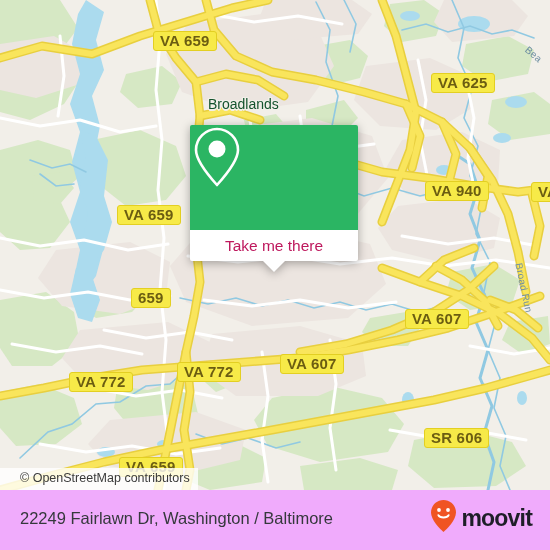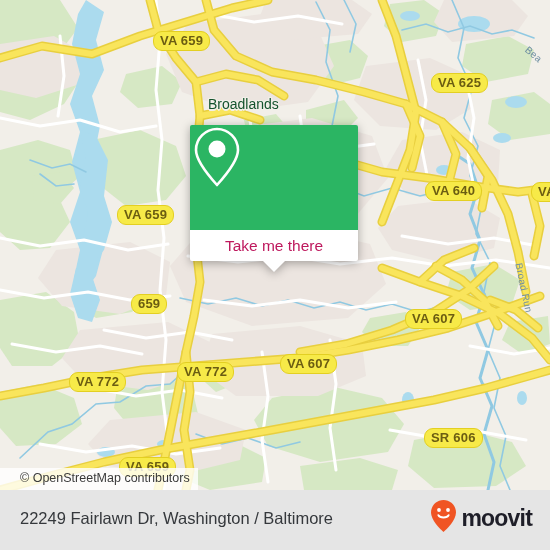--- a/index.html
+++ b/index.html
@@ -31,25 +31,25 @@
     position: absolute;
     left: 0; top: 0;
     display: block;
   }
 
   
   .shield {
     position: absolute;
     background: #f7ea48;
     border: 1.5px solid #e3cf22;
-    border-radius: 9px;
+    border-radius: 3px;
     color: #6b5d12;
     font-family: "Liberation Sans", sans-serif;
     font-weight: bold;
-    font-size: 13px;
+    font-size: 15px;
     line-height: 13px;
     padding: 2px 6px 3px 6px;
     white-space: nowrap;
     letter-spacing: 0.2px;
     box-sizing: border-box;
   }
 
   
   .place-label {
     position: absolute;
@@ -129,21 +129,21 @@
     border-top: 11px solid #ffffff;
   }
 
   
   #bottombar {
     position: absolute;
     left: 0;
     top: 490px;
     width: 550px;
     height: 60px;
-    background: #e5e5e5;
+    background: #f0abfc;
     display: flex;
     align-items: center;
     box-sizing: border-box;
     padding: 0 18px 4px 20px;
   }
   #address {
     flex: 1 1 auto;
     color: #35383c;
     font-family: "Liberation Sans", sans-serif;
     font-size: 16.5px;
@@ -352,24 +352,24 @@
       </g>
     </svg>
 
     <div class="place-label" style="left:208px; top:96px;">Broadlands</div>
 
     <div class="water-label" style="left:524px; top:262px; transform:rotate(78deg); transform-origin:0 0;">Broad Run</div>
     <div class="water-label" style="left:530px; top:44px; transform:rotate(40deg); transform-origin:0 0;">Bea</div>
 
     <div class="shield" style="left:153px; top:31px;">VA 659</div>
     <div class="shield" style="left:400px; top:73px;margin-left:31px;">VA 625</div>
-    <div class="shield" style="left:425px; top:181px;">VA 640</div>
+    <div class="shield" style="left:425px; top:181px;">VA 940</div>
     <div class="shield" style="left:531px; top:182px;">VA</div>
     <div class="shield" style="left:117px; top:205px;">VA 659</div>
-    <div class="shield" style="left:131px; top:294px;">659</div>
+    <div class="shield" style="left:131px; top:288px;">659</div>
     <div class="shield" style="left:405px; top:309px;">VA 607</div>
     <div class="shield" style="left:280px; top:354px;">VA 607</div>
     <div class="shield" style="left:177px; top:362px;">VA 772</div>
     <div class="shield" style="left:69px;  top:372px;">VA 772</div>
     <div class="shield" style="left:424px; top:428px;text-align:right;">SR 606</div>
     <div class="shield" style="left:119px; top:457px;">VA 659</div>
 
     <div id="popup">
       <div id="popup-body">
         <span>

